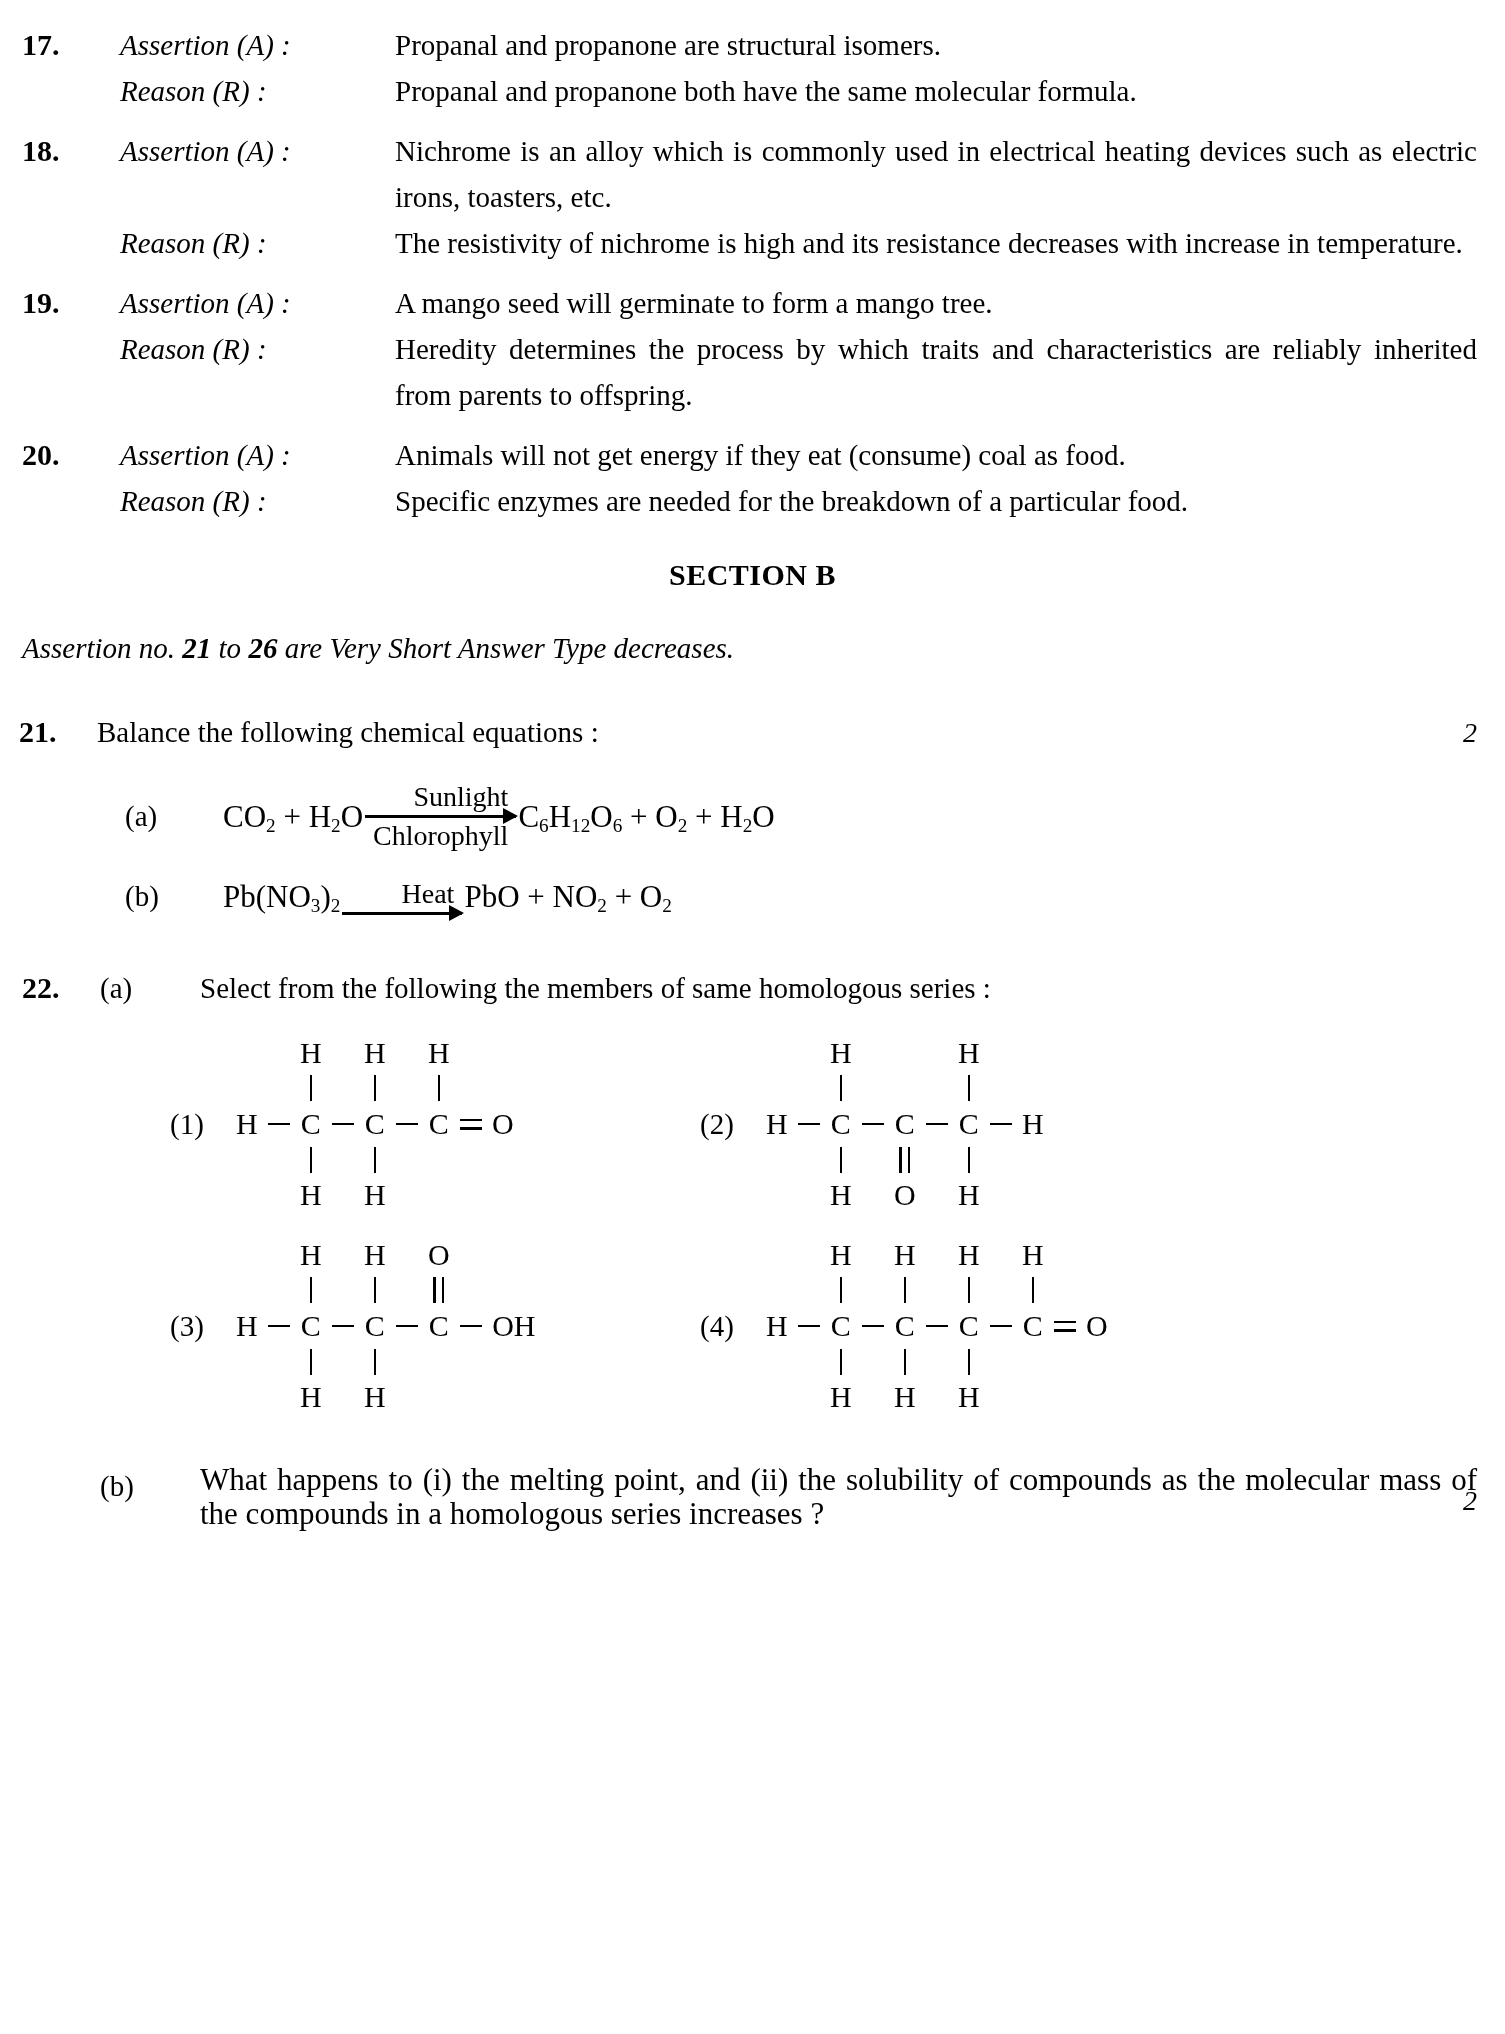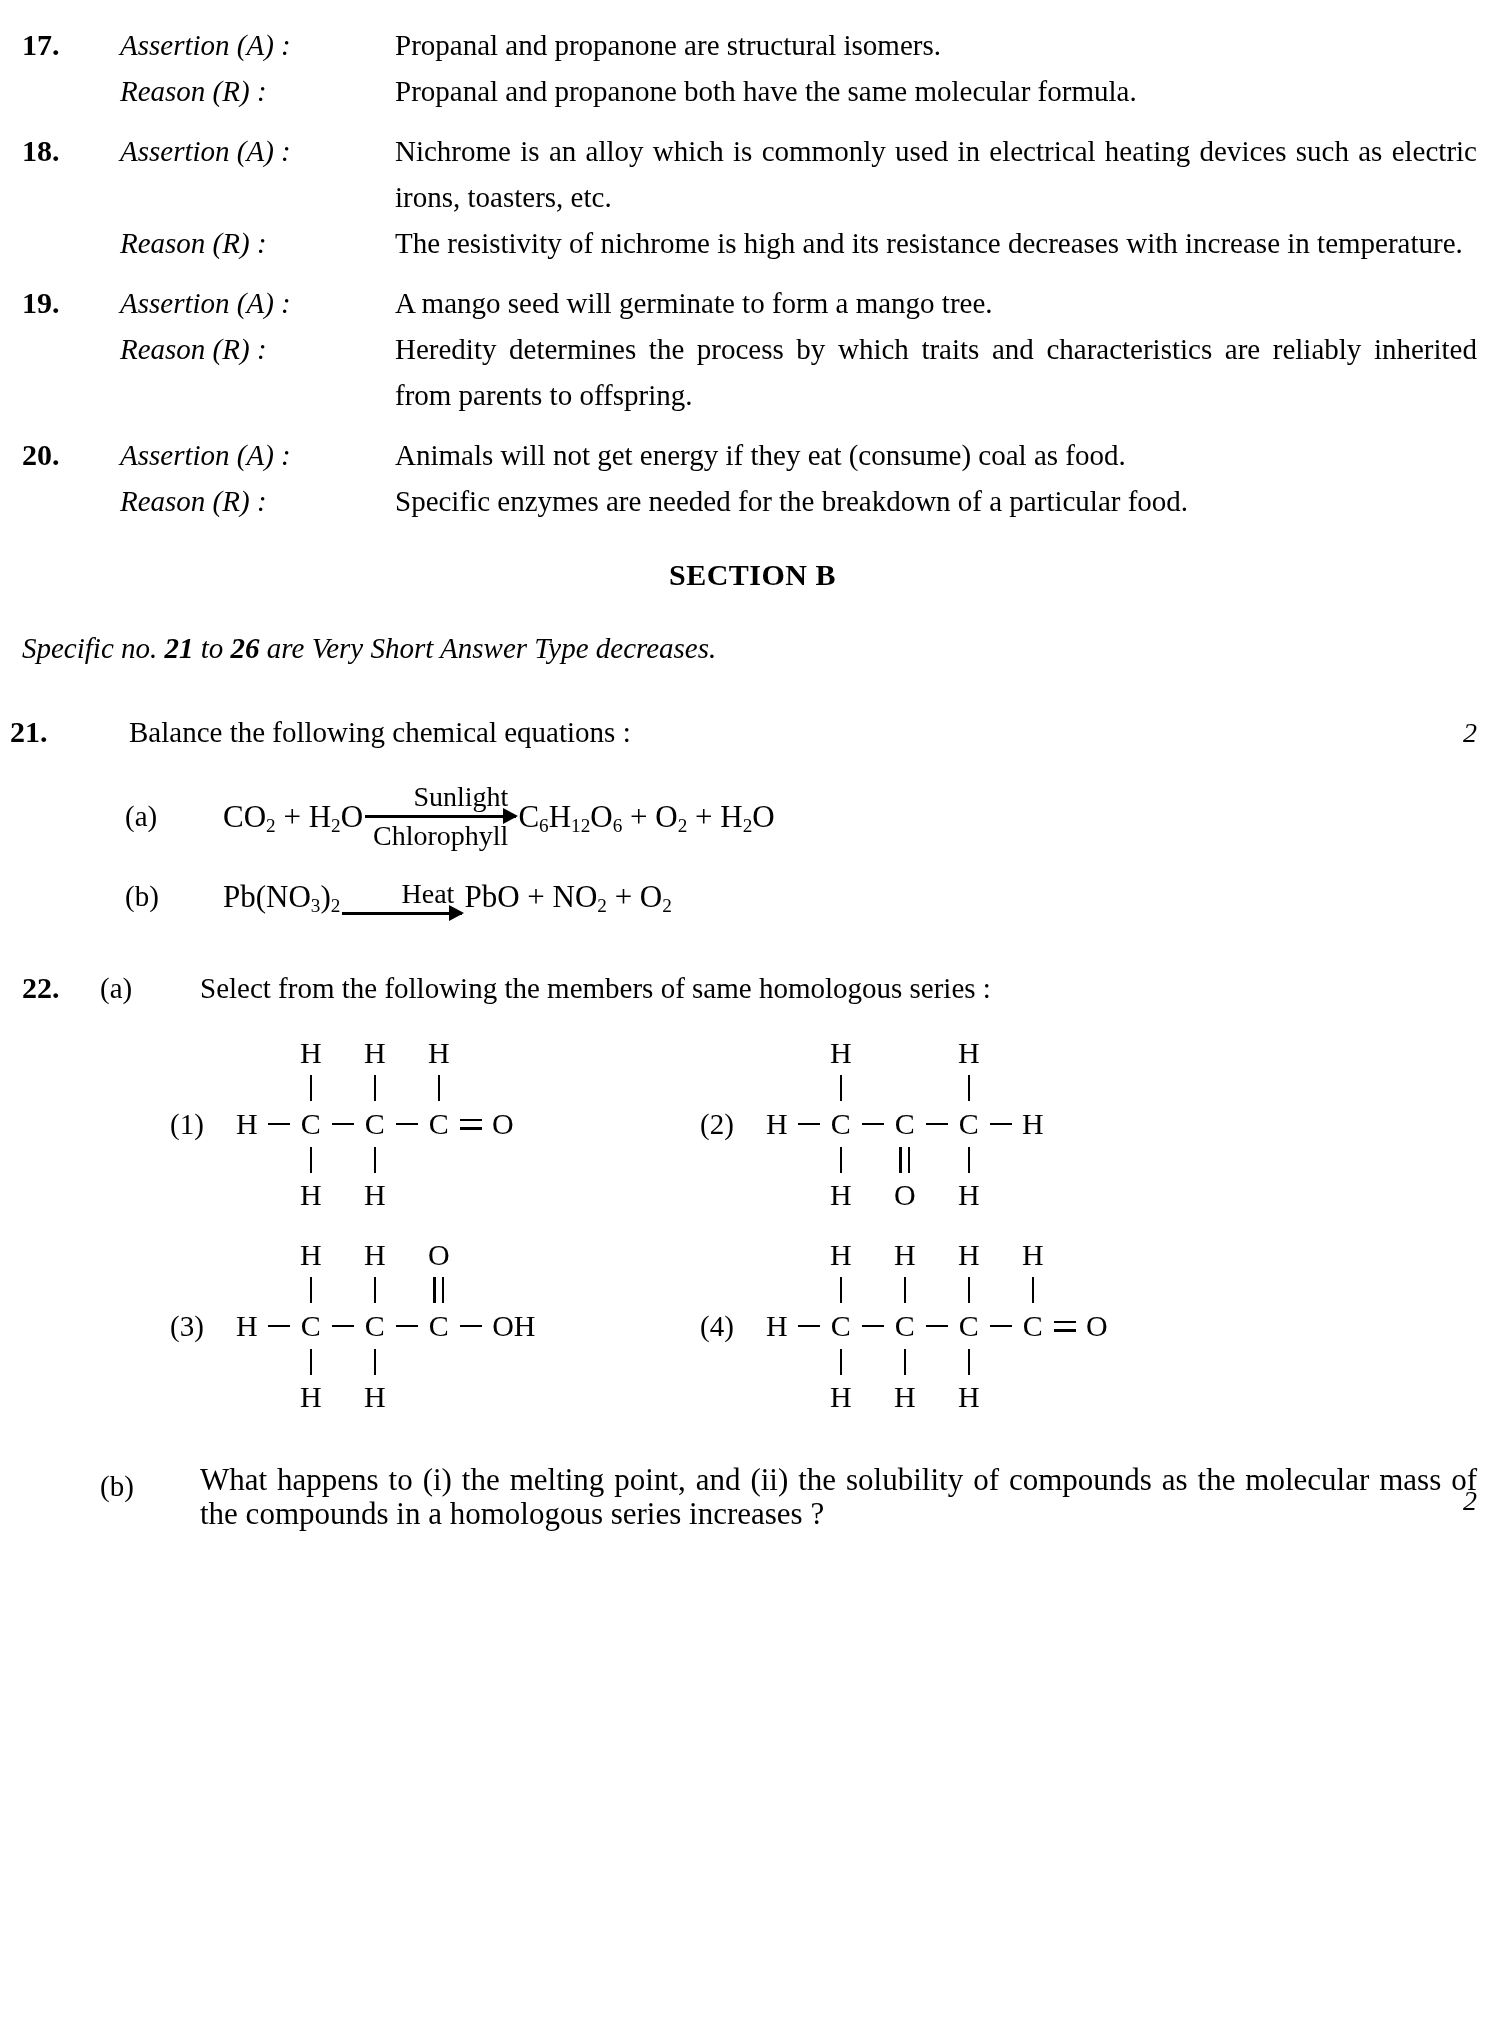--- a/index.html
+++ b/index.html
@@ -76,24 +76,23 @@
     font-size: 29px;
     margin-top: 40px;
     padding-left: 22px;
   }
   .section-note b { font-weight: bold; font-style: italic; }
 
   
   .qhead {
     display: flex;
     align-items: baseline;
-    padding-left: 10px;
+    padding-left: 19px;
     padding-right: 28px;
     margin-top: 44px;
-    gap: 41px;
   }
   .qhead .qnum { width: 78px; flex: 0 0 78px; }
   .qhead .qbody {
     flex: 1 1 auto;
     font-size: 29px;
     line-height: 44px;
   }
   .marks {
     flex: 0 0 40px;
     width: 40px;
@@ -362,21 +361,21 @@
   </div>
   <div class="qrow">
     <div class="qnum blank"></div>
     <div class="arlabel">Reason (R) :</div>
     <div class="artext just">Specific enzymes are needed for the breakdown of a particular food.</div>
   </div>
 
   <div class="section-head">SECTION B</div>
 
   <div class="section-note">
-    <span>Specific no. </span><b>21</b><span> to </span><b>26</b><span> are Very Short Answer Type decreases.</span>
+    <span>Assertion no. </span><b>21</b><span> to </span><b>26</b><span> are Very Short Answer Type decreases.</span>
   </div>
 
   <div class="qhead">
     <div class="qnum">21.</div>
     <div class="qbody">Balance the following chemical equations :</div>
     <div class="marks">2</div>
   </div>
 
   <div class="eqrow">
     <div class="eqlabel">(a)</div>

